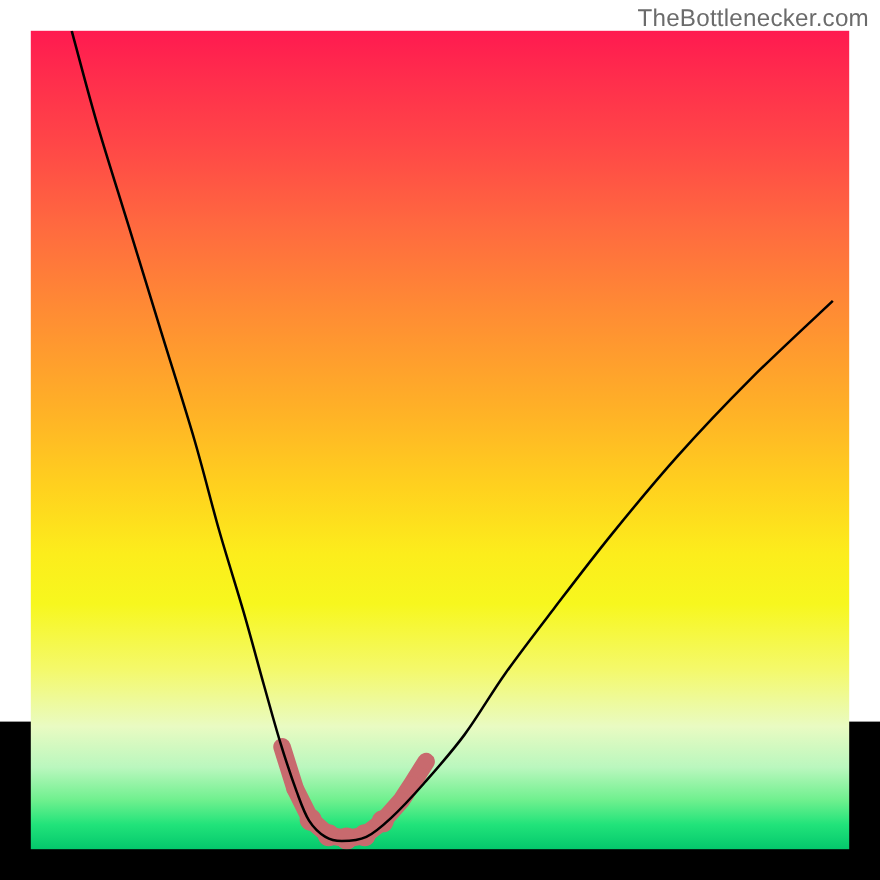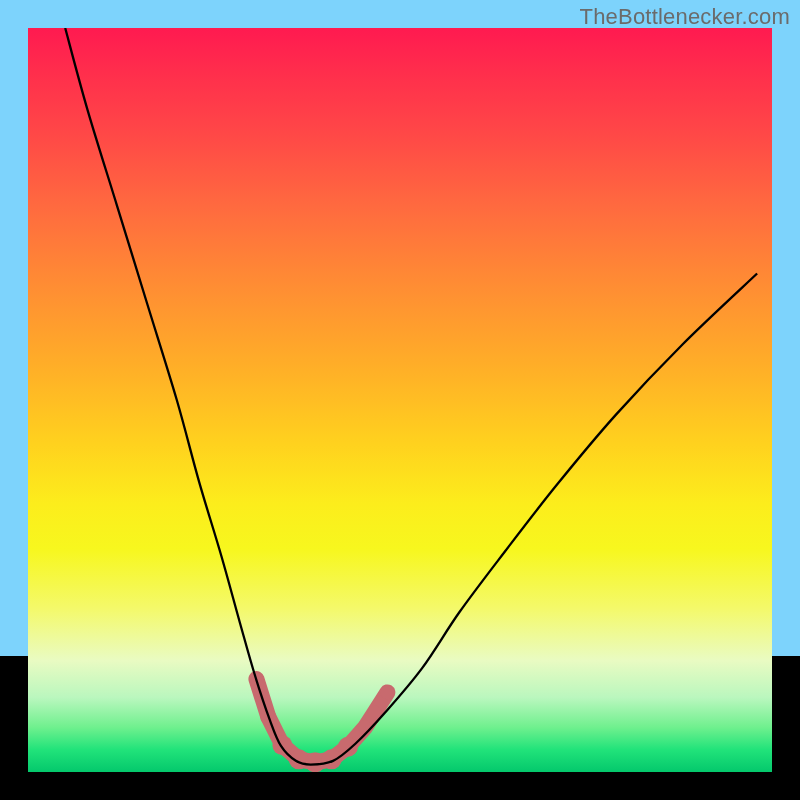--- a/index.html
+++ b/index.html
@@ -10,21 +10,21 @@
     background: #000;
     overflow: hidden;
     font-family: Arial, Helvetica, sans-serif;
   }
   .frame {
     position: absolute;
     left: 0;
     top: 0;
     width: 800px;
     height: 656px;
-    background: #7dd3fc;
+    background: #ffffff;
   }
   .plot-area {
     position: absolute;
     left: 28px;
     top: 28px;
     width: 744px;
     height: 744px;
   }
   
   .gradient {

